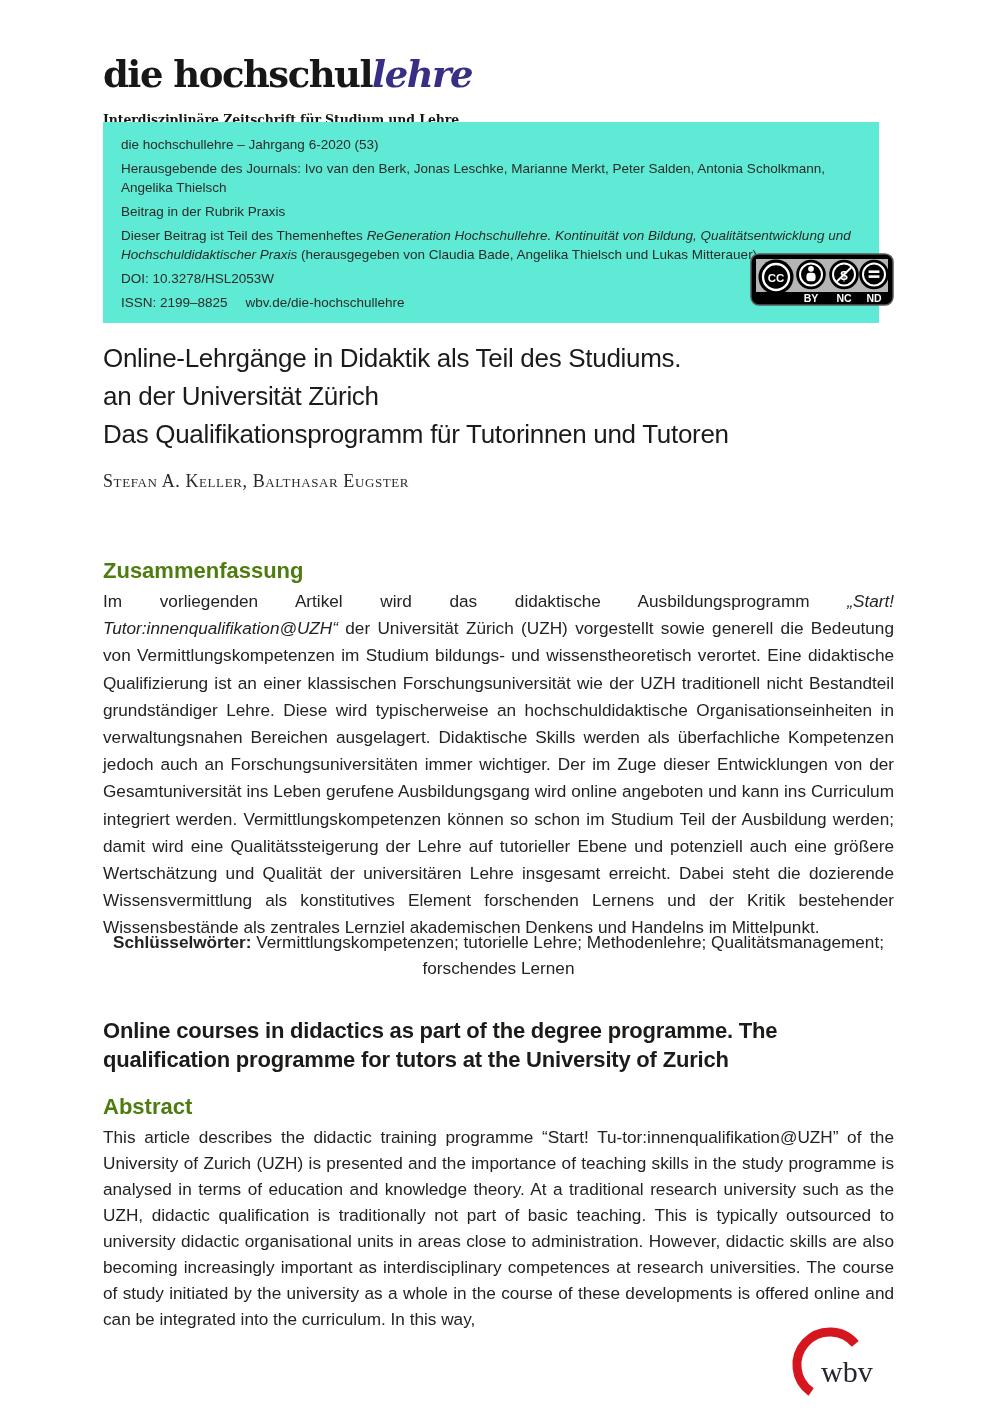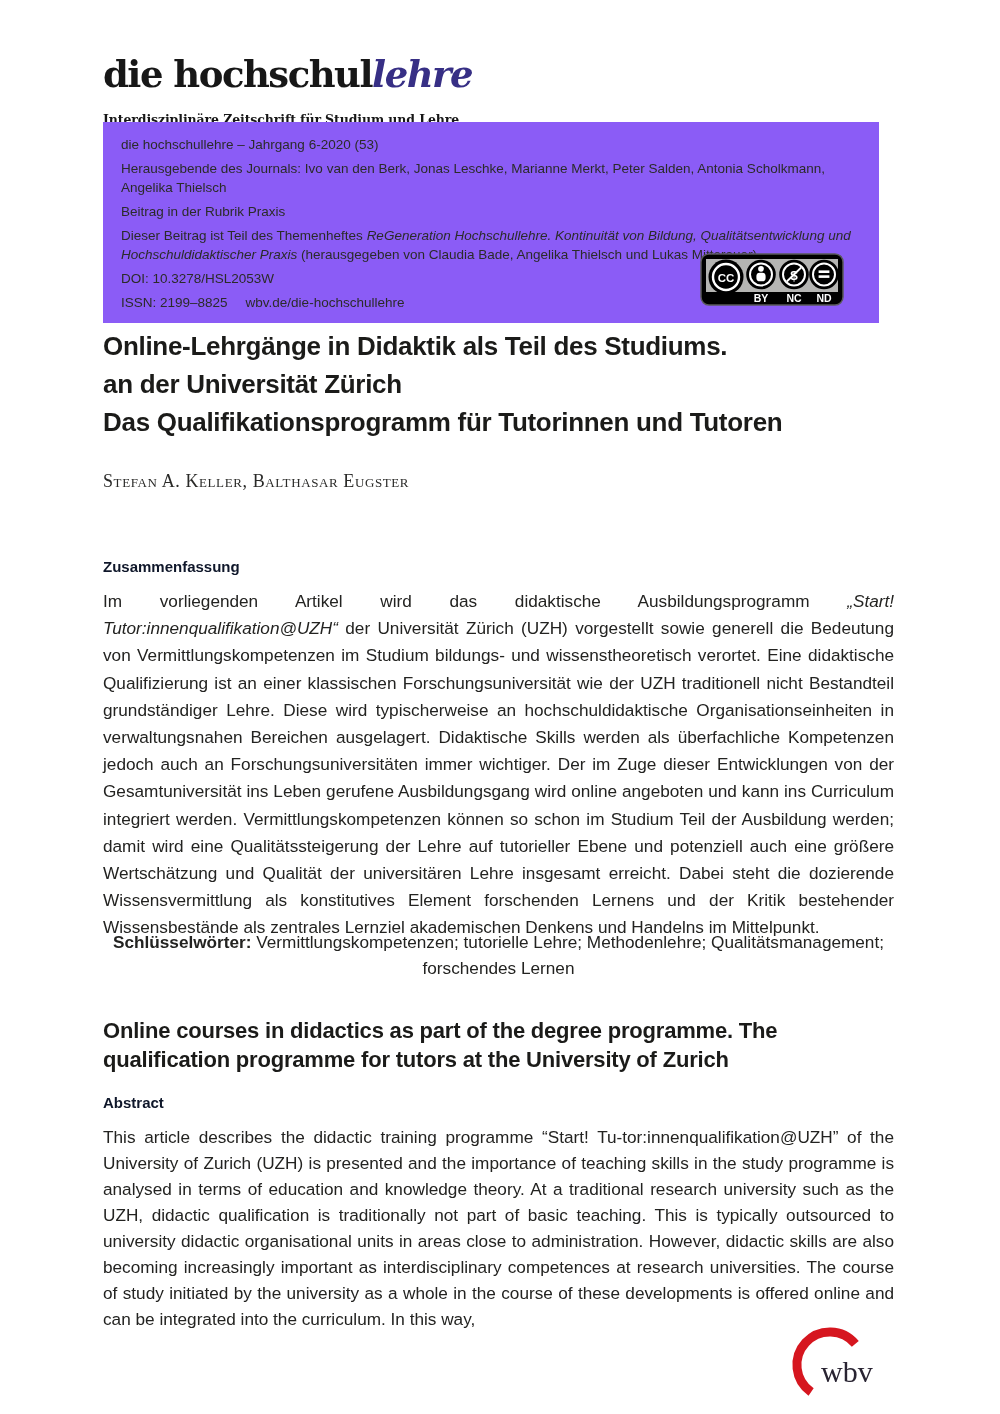--- a/index.html
+++ b/index.html
@@ -6,33 +6,33 @@
   body{width:1000px;height:1414px;font-family:"Liberation Sans",sans-serif;color:#1f1f1d;}
   .page{position:relative;width:1000px;height:1414px;overflow:hidden;background:#ffffff;}
 
   
   .masthead{position:absolute;left:103px;top:54px;}
   .logo{font-family:"DejaVu Serif","Liberation Serif",serif;font-weight:bold;font-size:37px;line-height:40px;letter-spacing:-1.5px;color:#171717;white-space:nowrap;}
   .logo .accent{font-style:italic;color:#372f85;}
   .tagline{font-family:"DejaVu Serif","Liberation Serif",serif;font-weight:bold;font-size:12.5px;letter-spacing:-0.1px;color:#171717;margin-top:18px;}
 
   
-  .info-box{position:absolute;left:103px;top:122px;width:776px;box-sizing:border-box;background:#8b5cf6;padding:13px 18px 11px 18px;font-size:13.5px;line-height:19px;color:#2b2b29;}
+  .info-box{position:absolute;left:103px;top:122px;width:776px;box-sizing:border-box;background:#5eead4;padding:13px 18px 11px 18px;font-size:13.5px;line-height:19px;color:#2b2b29;}
   .info-box p{margin:0 0 5px 0;}
   .info-box p:last-child{margin-bottom:0;}
   .info-box .it{font-style:italic;}
   .issn-gap{display:inline-block;width:18px;}
 
   
-  .cc-badge{position:absolute;left:700px;top:253px;width:144px;height:53px;cursor:pointer;}
+  .cc-badge{position:absolute;left:750px;top:253px;width:144px;height:53px;cursor:pointer;}
 
   
-  .title-de{position:absolute;left:103px;top:327px;width:800px;font-weight:bold;font-size:26px;line-height:38px;letter-spacing:-0.3px;color:#1b1b19;}
+  .title-de{position:absolute;left:103px;top:339px;width:800px;font-weight:normal;font-size:26px;line-height:38px;letter-spacing:-0.3px;color:#1b1b19;}
   .authors{position:absolute;left:103px;top:471px;font-family:"Liberation Serif",serif;font-variant:small-caps;font-size:18px;letter-spacing:0.6px;color:#2a2a28;}
-  .sec-heading{position:absolute;left:103px;font-weight:bold;font-size:15px;color:#0f172a;}
+  .sec-heading{position:absolute;left:103px;font-weight:bold;font-size:22px;color:#4d7c0f;}
   .h-zusammenfassung{top:558px;}
   .h-abstract{top:1094px;}
 
   
   .para{position:absolute;left:103px;width:791px;font-family:Liberation Sans, sans-serif;font-size:17.2px;text-align:justify;color:#232321;}
   .para-de{top:588px;line-height:27.2px;}
   .para-kw{top:929px;line-height:26px;text-align:center;}
   .para-kw .kw-label{font-weight:bold;}
   .para-en{top:1124px;line-height:26px;}
   .it{font-style:italic;}

